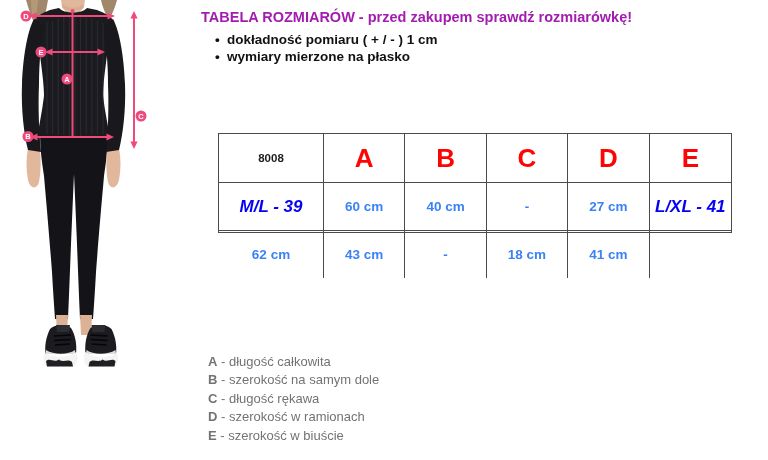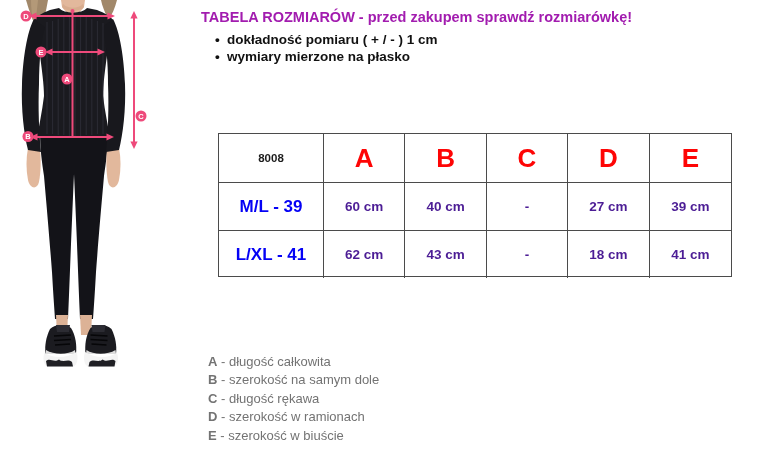--- a/index.html
+++ b/index.html
@@ -12,32 +12,32 @@
   
   .header{position:absolute;left:201px;top:9px;width:560px;}
   .title-row{font-size:14.5px;font-weight:bold;white-space:nowrap;}
   .title{color:#a21caf;text-decoration-color:#fe0000;text-underline-offset:2px;}
   .subtitle{color:#a21caf;}
   .bullets{margin-top:7px;padding-left:14px;}
   .bullet-row{display:flex;align-items:baseline;font-size:13.5px;font-weight:bold;line-height:16.5px;color:#111;}
   .bullet-row .dot{width:12px;flex:0 0 12px;}
   
   .size-table{
-    position:absolute;left:218px;top:133px;width:514px;height:144px;
+    position:absolute;left:218px;top:133px;width:514px;height:100px;
     display:grid;grid-template-columns:105px repeat(5,1fr);grid-template-rows:49px 48px 47px;
     border:1px solid #4b4b4b;box-sizing:border-box;background:#fff;
   }
   .cell{display:flex;align-items:center;justify-content:center;
     border-right:1px solid #4b4b4b;border-bottom:1px solid #4b4b4b;box-sizing:border-box;}
   .size-table .cell:nth-child(6n){border-right:none;}
   .size-table .cell:nth-child(n+13){border-bottom:none;}
   .cell.code{font-size:11.5px;font-weight:bold;color:#1c1c1c;}
   .cell.letter{font-size:26px;font-weight:bold;color:#fe0505;}
-  .cell.size{font-size:17px;font-weight:bold;color:#0502f5;}
-  .cell.val{font-size:13.5px;font-weight:bold;color:#4c1d95;}
+  .cell.size{font-size:17px;font-weight:bold;color:#0502f5;font-style:italic;}
+  .cell.val{font-size:13.5px;font-weight:bold;color:#3b82f6;}
   
   .legend{position:absolute;left:208px;top:353px;font-size:13px;color:#737373;}
   .legend-row{line-height:18.4px;white-space:nowrap;}
   .legend-row b{font-weight:bold;}
   
   .marker-letter{font-family:"Liberation Sans",sans-serif;font-size:7.5px;font-weight:bold;fill:#ffffff;}
 </style>
 </head>
 <body>
 
@@ -176,21 +176,20 @@
     <div class="cell letter">B</div>
     <div class="cell letter">C</div>
     <div class="cell letter">D</div>
     <div class="cell letter">E</div>
 
     <div class="cell size">M/L - 39</div>
     <div class="cell val">60 cm</div>
     <div class="cell val">40 cm</div>
     <div class="cell val">-</div>
     <div class="cell val">27 cm</div>
-    <div class="cell val">39 cm</div>
 
     <div class="cell size">L/XL - 41</div>
     <div class="cell val">62 cm</div>
     <div class="cell val">43 cm</div>
     <div class="cell val">-</div>
     <div class="cell val">18 cm</div>
     <div class="cell val">41 cm</div>
   </div>
 
   <div class="legend">

